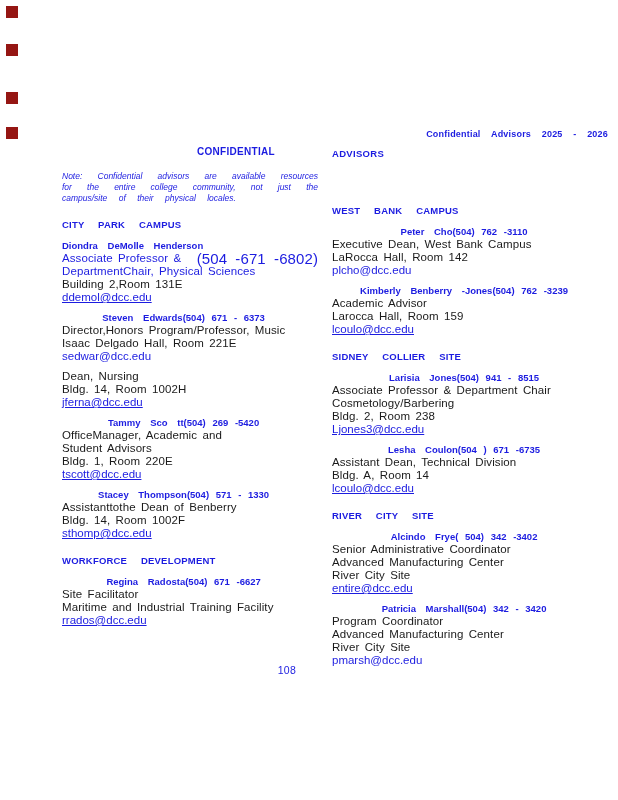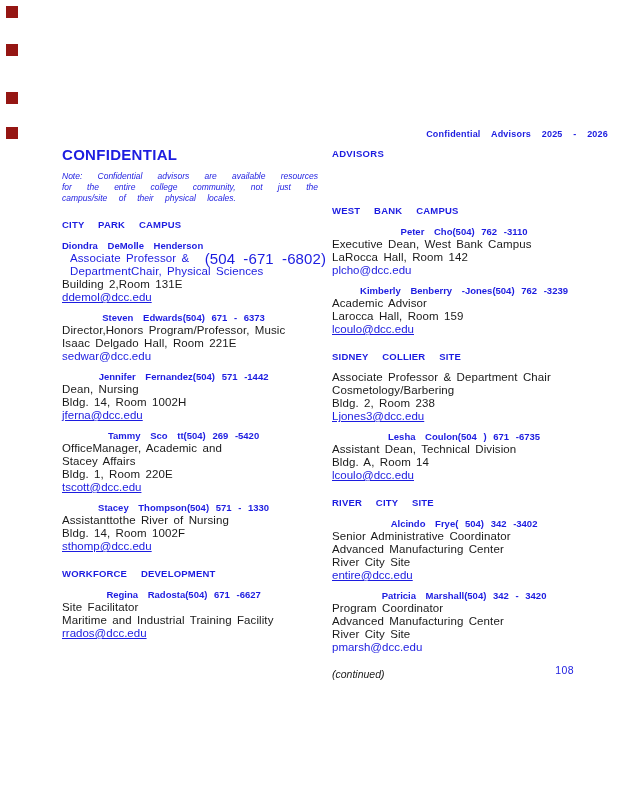--- a/index.html
+++ b/index.html
@@ -8,22 +8,22 @@
     font-family:"Liberation Sans", sans-serif; overflow:hidden;padding-left:20px;
     -webkit-font-smoothing:antialiased;
   }
   .marker { position:absolute; width:12px; height:12px; background:var(--marker,#951613); }
 
   .runhead {
     position:absolute; left:332px; top:129px; width:276px; text-align:right;
     color:var(--blue); font-size:9px; font-weight:bold; word-spacing:8px; letter-spacing:.2px;
   }
   .title-left {
-    position:absolute; left:62px; top:146px; width:228px; text-align:left;
-    color:var(--blue); font-size:15px; font-weight:bold; letter-spacing:.3px;
+    position:absolute; left:47px; top:146px; width:228px; text-align:right;
+    color:var(--blue); font-size:10px; font-weight:bold; letter-spacing:.3px;
   }
   .title-right {
     position:absolute; left:332px; top:148px;
     color:var(--blue); font-size:9.5px; font-weight:bold; letter-spacing:.3px;
   }
 
   .col { position:absolute; }
   .col-left  { left:62px;  top:171px; width:256px; }
   .col-right { left:332px; top:189px; width:278px; }
 
@@ -39,29 +39,29 @@
   .col-right .sec-heading.first { margin-top:16px; }
 
   .entry { margin-bottom:7px; font-size:11.5px; color:var(--ink); }
   .nameline {
     color:var(--blue); font-weight:bold; font-size:9.5px; line-height:13px;
   }
   .nameline.flex { display:flex; justify-content:center; width:95%; }
   .nameline .nm { word-spacing:7px; }
   .nameline .ph { word-spacing:4px; }
   .role { line-height:13px; letter-spacing:.1px; word-spacing:2px; }
-  .role.blue { color:var(--blue);margin-left:8px; }
+  .role.blue { color:var(--blue); }
   .role.flex { display:flex; justify-content:space-between; width:100%; }
   .role .ph2 { font-weight:normal; font-size:15px; word-spacing:4px; }
   .email { color:var(--blue); line-height:13px; text-decoration:none; display:inline-block; }
   .email.u { text-decoration:underline; }
 
   .continued { margin-top:14px; font-style:italic; font-size:10.5px; color:var(--ink); }
   .pagenum {
-    position:absolute; top:664px; left:0; width:574px; text-align:right;
+    position:absolute; top:664px; left:0; width:574px; text-align:center;
     color:var(--blue); font-size:10.5px; letter-spacing:.4px;
   }
 </style>
 </head>
 <body>
 
 <div class="page">
 
   <div class="runhead">Confidential Advisors 2025 - 2026</div>
 
@@ -77,68 +77,67 @@
     <div id="mount-left">
         <div class="sec-heading first">CITY PARK CAMPUS</div>
         <div class="entry"><div class="nameline"><span class="nm">Diondra DeMolle Henderson</span></div><div class="role blue flex">
             <span>Associate Professor &amp;</span>
             <span class="ph2">(504 -671 -6802)</span>
           </div><div class="role blue">DepartmentChair, Physical Sciences</div><div class="role">Building 2,Room 131E</div><a class="email u">ddemol@dcc.edu</a></div>
         <div class="entry"><div class="nameline flex">
             <span class="nm">Steven Edwards</span>
             <span class="ph">(504) 671 - 6373</span>
           </div><div class="role">Director,Honors Program/Professor, Music</div><div class="role">Isaac Delgado Hall, Room 221E</div><a class="email">sedwar@dcc.edu</a></div>
-        <div class="entry"><div class="nameline flex">
-            <span class="nm">Jennifer Fernandez</span>
-            <span class="ph">(504) 571 -1442</span>
-          </div><div class="role">Dean, Nursing</div><div class="role">Bldg. 14, Room 1002H</div><a class="email u">jferna@dcc.edu</a></div>
+        <div class="entry"><div class="role">Dean, Nursing</div><div class="role">Bldg. 14, Room 1002H</div><a class="email u">jferna@dcc.edu</a></div>
         <div class="entry"><div class="nameline flex">
             <span class="nm">Tammy Sco tt</span>
             <span class="ph">(504) 269 -5420</span>
-          </div><div class="role">OfficeManager, Academic and</div><div class="role">Stacey Affairs</div><div class="role">Bldg. 1, Room 220E</div><a class="email u">tscott@dcc.edu</a></div>
+          </div><div class="role">OfficeManager, Academic and</div><div class="role">Student Advisors</div><div class="role">Bldg. 1, Room 220E</div><a class="email u">tscott@dcc.edu</a></div>
         <div class="entry"><div class="nameline flex">
             <span class="nm">Stacey Thompson</span>
             <span class="ph">(504) 571 - 1330</span>
-          </div><div class="role">Assistanttothe River of Nursing</div><div class="role">Bldg. 14, Room 1002F</div><a class="email u">sthomp@dcc.edu</a></div>
+          </div><div class="role">Assistanttothe Dean of Benberry</div><div class="role">Bldg. 14, Room 1002F</div><a class="email u">sthomp@dcc.edu</a></div>
         <div class="sec-heading">WORKFORCE DEVELOPMENT</div>
         <div class="entry"><div class="nameline flex">
             <span class="nm">Regina Radosta</span>
             <span class="ph">(504) 671 -6627</span>
           </div><div class="role">Site Facilitator</div><div class="role">Maritime and Industrial Training Facility</div><a class="email u">rrados@dcc.edu</a></div>
       </div>
   </div>
 
   <div class="col col-right">
     <div id="mount-right">
         <div class="sec-heading first">WEST BANK CAMPUS</div>
         <div class="entry"><div class="nameline flex">
             <span class="nm">Peter Cho</span>
             <span class="ph">(504) 762 -3110</span>
           </div><div class="role">Executive Dean, West Bank Campus</div><div class="role">LaRocca Hall, Room 142</div><a class="email">plcho@dcc.edu</a></div>
         <div class="entry"><div class="nameline flex">
             <span class="nm">Kimberly Benberry -Jones</span>
             <span class="ph">(504) 762 -3239</span>
           </div><div class="role">Academic Advisor</div><div class="role">Larocca Hall, Room 159</div><a class="email u">lcoulo@dcc.edu</a></div>
         <div class="sec-heading">SIDNEY COLLIER SITE</div>
-        <div class="entry"><div class="role">Associate Professor &amp; Department Chair</div><div class="role">Cosmetology/Barbering</div><div class="role">Bldg. 2, Room 238</div><a class="email u">Ljones3@dcc.edu</a></div>
+        <div class="entry"><div class="nameline flex">
+            <span class="nm">Larisia Jones</span>
+            <span class="ph">(504) 941 - 8515</span>
+          </div><div class="role">Associate Professor &amp; Department Chair</div><div class="role">Cosmetology/Barbering</div><div class="role">Bldg. 2, Room 238</div><a class="email u">Ljones3@dcc.edu</a></div>
         <div class="entry"><div class="nameline flex">
             <span class="nm">Lesha Coulon</span>
             <span class="ph">(504 ) 671 -6735</span>
           </div><div class="role">Assistant Dean, Technical Division</div><div class="role">Bldg. A, Room 14</div><a class="email u">lcoulo@dcc.edu</a></div>
         <div class="sec-heading">RIVER CITY SITE</div>
         <div class="entry"><div class="nameline flex">
             <span class="nm">Alcindo Frye</span>
             <span class="ph">( 504) 342 -3402</span>
           </div><div class="role">Senior Administrative Coordinator</div><div class="role">Advanced Manufacturing Center</div><div class="role">River City Site</div><a class="email u">entire@dcc.edu</a></div>
         <div class="entry"><div class="nameline flex">
             <span class="nm">Patricia Marshall</span>
             <span class="ph">(504) 342 - 3420</span>
           </div><div class="role">Program Coordinator</div><div class="role">Advanced Manufacturing Center</div><div class="role">River City Site</div><a class="email">pmarsh@dcc.edu</a></div>
       </div>
-    <div class="continued">(continued)</div>
   </div>
 
   <div class="pagenum">108</div>
 
 <div class="marker" style="left: 6px; top: 6px;"></div>
     <div class="marker" style="left: 6px; top: 44px;"></div>
     <div class="marker" style="left: 6px; top: 92px;"></div>
     <div class="marker" style="left: 6px; top: 127px;"></div>
   </div>
 

